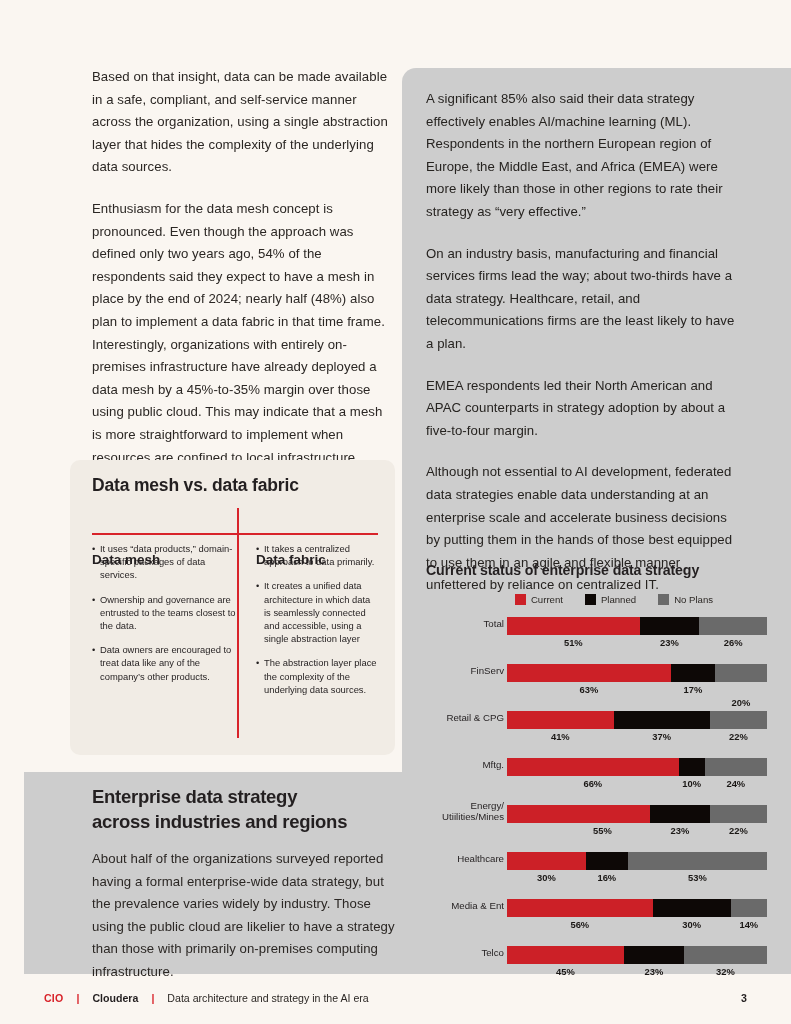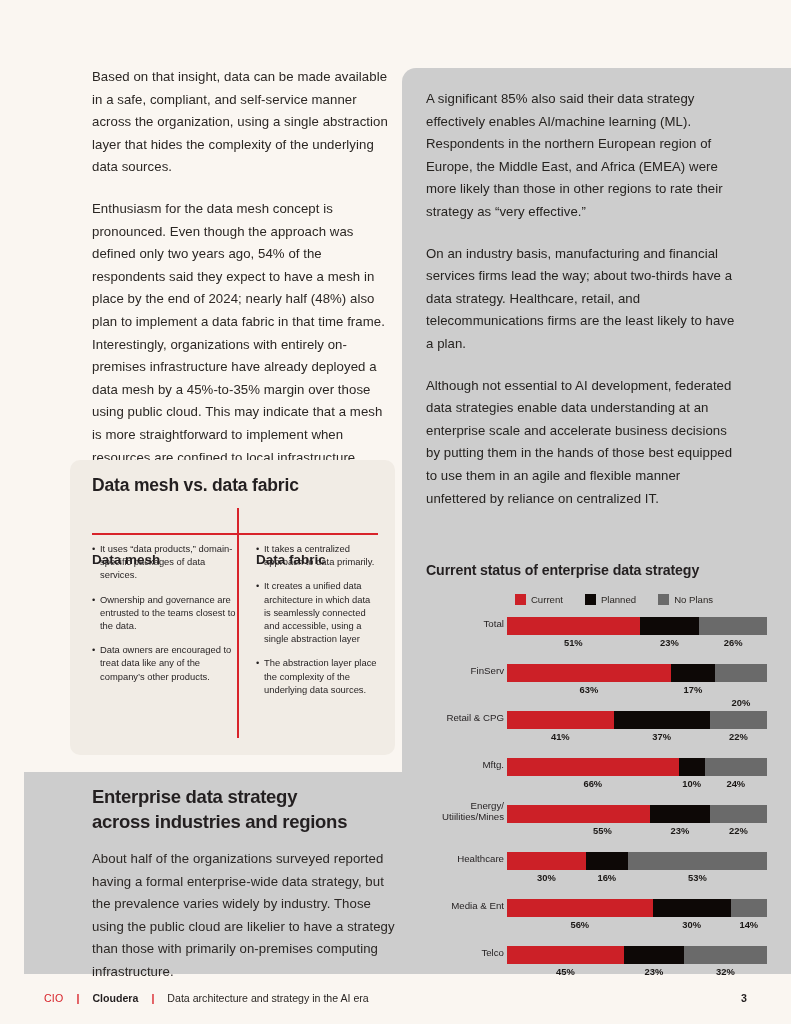--- a/index.html
+++ b/index.html
@@ -94,21 +94,21 @@
   .val{
     position:absolute;top:0;font-size:9.4px;font-weight:bold;color:#1a1715;
     text-align:center;transform:translateX(-50%);white-space:nowrap;
   }
 
   
   .footer{
     position:absolute;left:44px;top:992px;display:flex;align-items:center;gap:0;
     font-size:10.6px;
   }
-  .f-cio{color:#d8232a;font-weight:normal;letter-spacing:.02em;}
+  .f-cio{color:#d8232a;font-weight:bold;letter-spacing:.02em;}
   .f-sep{color:#d8232a;font-weight:bold;margin:0 13px;}
   .f-brand{font-weight:bold;color:#231f20;}
   .f-txt{color:#2b2724;}
   .pagenum{
     position:absolute;right:44px;top:992px;font-size:10.6px;font-weight:bold;color:#231f20;
   }
 </style>
 </head>
 <body>
 
@@ -168,20 +168,21 @@
     <h2 class="bl-h">
       <span>Enterprise data strategy</span><br>
       <span>across industries and regions</span>
     </h2>
     <p class="para">About half of the organizations surveyed reported having a formal enterprise-wide data strategy, but the prevalence varies widely by industry. Those using the public cloud are likelier to have a strategy than those with primarily on-premises computing infrastructure.</p>
   </div>
 
   <div class="right-col">
     <p class="para">A significant 85% also said their data strategy effectively enables AI/machine learning (ML). Respondents in the northern European region of Europe, the Middle East, and Africa (EMEA) were more likely than those in other regions to rate their strategy as “very effective.”</p>
     <p class="para">On an industry basis, manufacturing and financial services firms lead the way; about two-thirds have a data strategy. Healthcare, retail, and telecommunications firms are the least likely to have a plan.</p>
+    <p class="para">EMEA respondents led their North American and APAC counterparts in strategy adoption by about a five-to-four margin.</p>
     <p class="para">Although not essential to AI development, federated data strategies enable data understanding at an enterprise scale and accelerate business decisions by putting them in the hands of those best equipped to use them in an agile and flexible manner unfettered by reliance on centralized IT.</p>
   </div>
 
   <div class="chart">
     <div class="chart-title">Current status of enterprise data strategy</div>
     <div class="legend" id="legend">
         <div class="lg">
           <span class="sw" style="background: rgb(204, 32, 39);"></span>
           <span>Current</span>
         </div>

